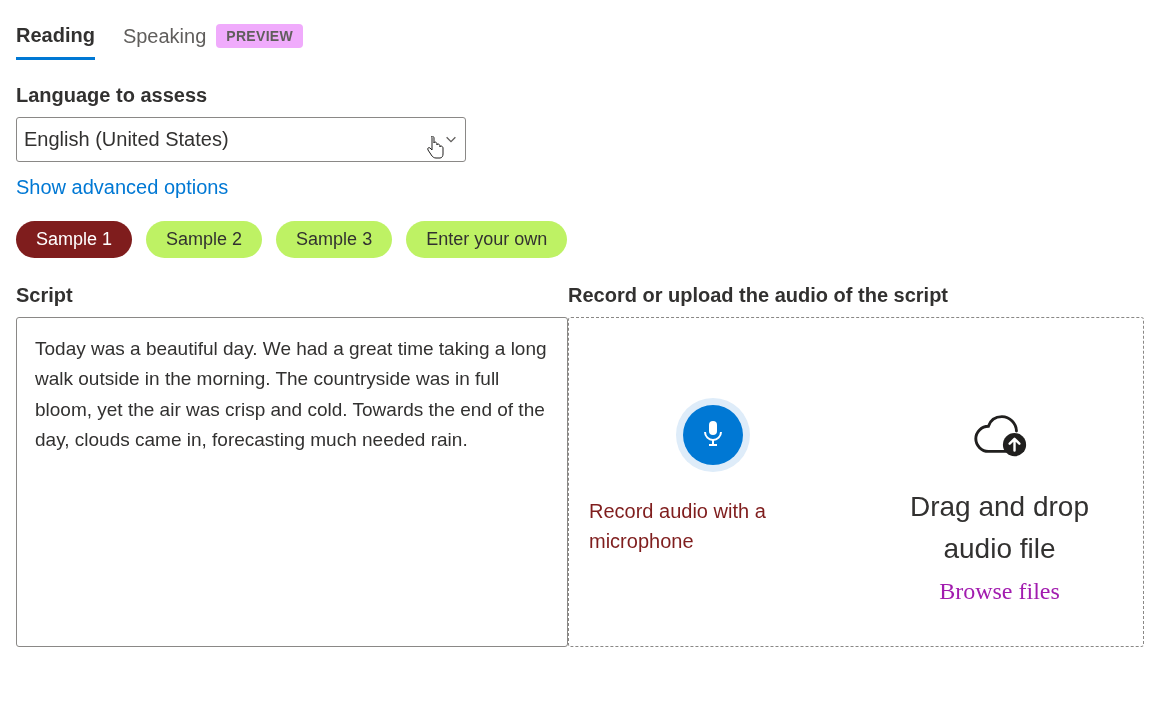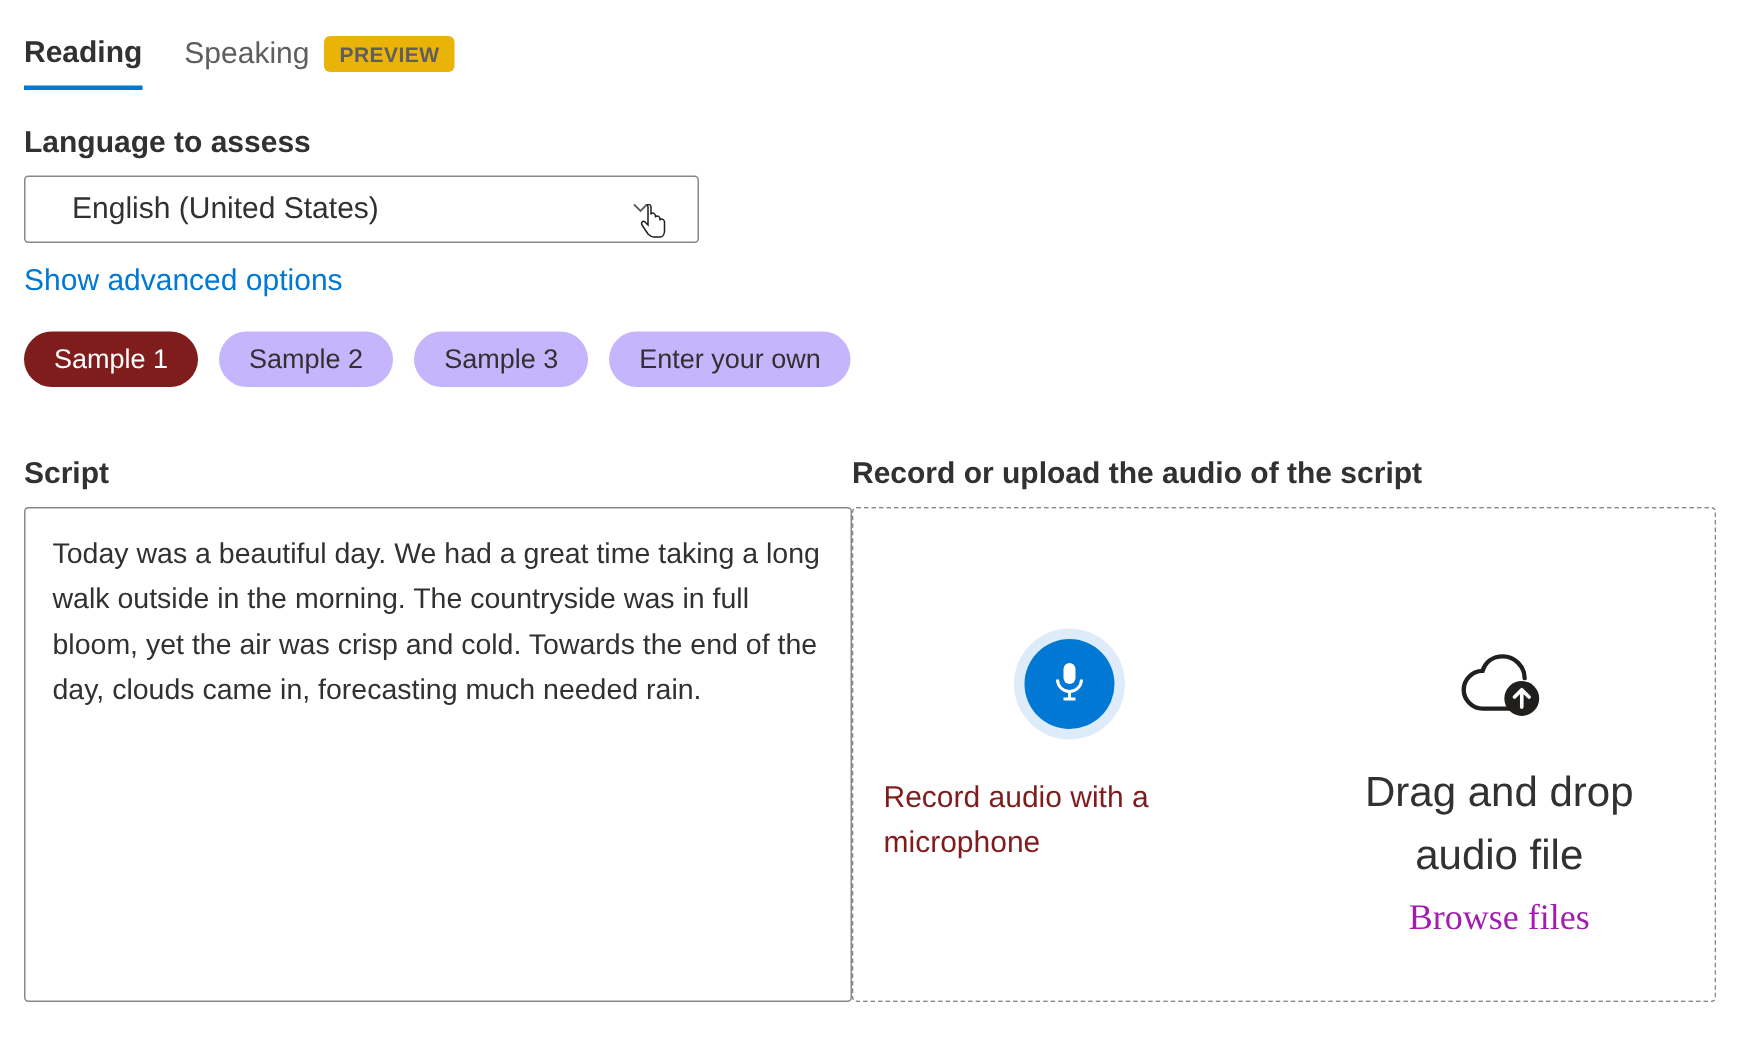--- a/index.html
+++ b/index.html
@@ -37,39 +37,38 @@
     .tab.active::after {
       content: "";
       position: absolute;
       left: 0;
       right: 0;
       bottom: -1px;
       height: 3px;
       background: #0078d4;
     }
     .badge {
-      background: #eab308;
+      background: #f0abfc;
       color: #605e5c;
       font-size: 14px;
       font-weight: 600;
       padding: 4px 10px;
       border-radius: 4px;
       letter-spacing: 0.3px;
     }
     .section-label {
       font-size: 20px;
       font-weight: 600;
       margin-bottom: 10px;
-      margin-top: 21px;
     }
     .language-select {
       width: 450px;
       border: 1px solid #8a8886;
       border-radius: 3px;
-      padding: 10px 31px;
+      padding: 10px 7px;
       font-size: 20px;
       display: flex;
       justify-content: space-between;
       align-items: center;
       background: #fff;
       cursor: pointer;
       margin-bottom: 14px;
       position: relative;
     }
     .chevron svg {
@@ -88,21 +87,21 @@
       cursor: pointer;
       display: inline-block;
       margin-bottom: 22px;
     }
     .pills {
       display: flex;
       gap: 14px;
       margin-bottom: 26px;
     }
     .pill {
-      background: #c4b5fd;
+      background: #bef264;
       color: #323130;
       border: none;
       border-radius: 999px;
       padding: 8px 20px;
       font-size: 18px;
       cursor: pointer;
     }
     .pill.active {
       background: #7f1d1d;
       color: #fff;

